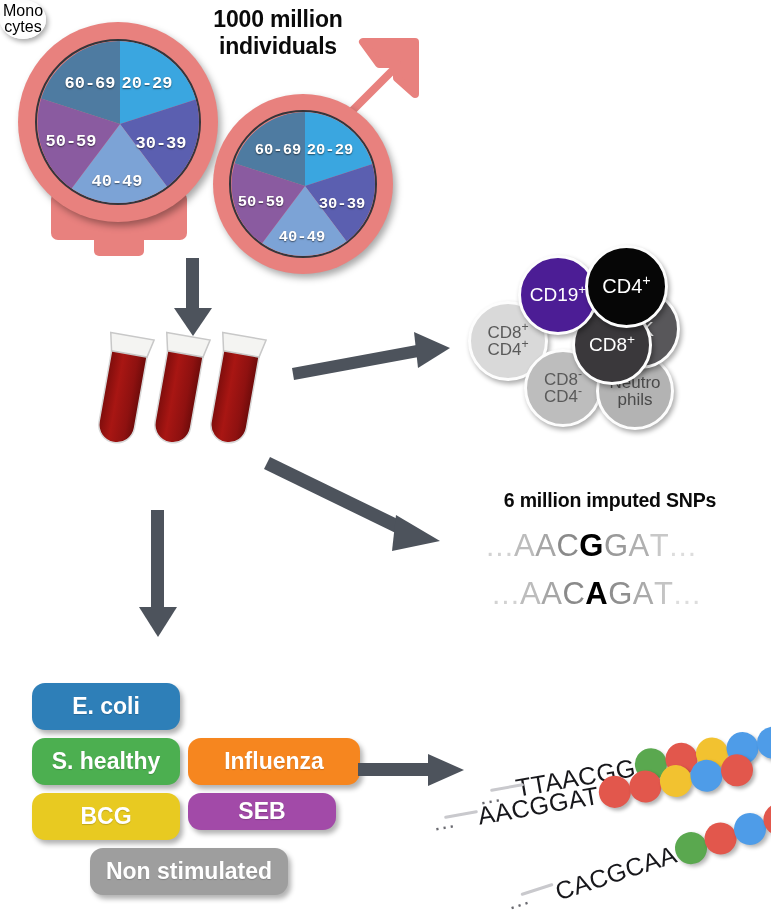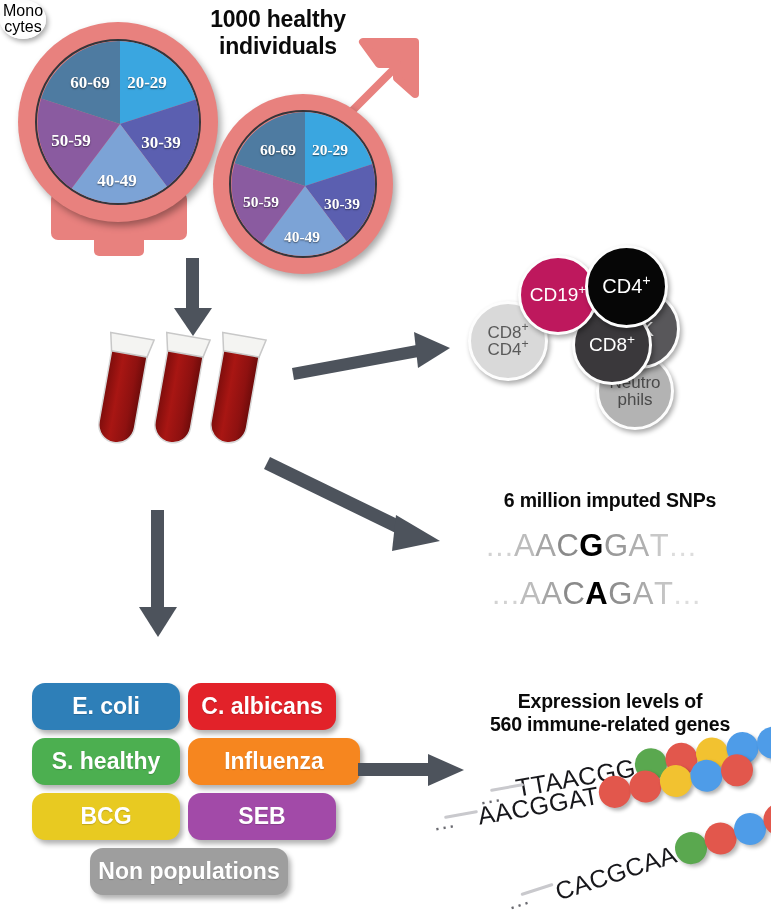--- a/index.html
+++ b/index.html
@@ -76,21 +76,21 @@
   }
   .pie-seg {
     position: absolute;
     left: 0; top: 0;
     width: 100%; height: 100%;
   }
   .pie-label {
     position: absolute;
     color: #ffffff;
     font-weight: bold;
-    font-family: Liberation Serif, serif;
+    font-family: Liberation Mono, monospace;
     text-shadow: 0 1px 1.5px rgba(0,0,0,0.55);
     white-space: nowrap;
     transform: translate(-50%, -50%);
   }
 
   
   .male-arrow {
     position: absolute;
     width: 86px; height: 86px;
   }
@@ -178,21 +178,21 @@
     height: 3px;
     background: #c9c9cd;
     border-radius: 2px;
   }
 </style>
 </head>
 <body>
 
 <div class="stage">
 
-  <div class="heading" id="title-individuals">1000 healthy
+  <div class="heading" id="title-individuals">1000 million
 individuals</div>
 
   <div class="gender-wrap" id="female-symbol" style="left:8px; top:14px; width:230px; height:230px;">
 
     <div class="sym-bar" style="left:86px; top:142px; width:50px; height:100px;"></div>
 
     <div class="sym-bar" style="left:43px; top:178px; width:136px; height:48px; border-radius:7px;"></div>
 
     <div class="sym-ring" style="left:10px; top:8px; width:200px; height:200px;"></div>
 
@@ -309,38 +309,41 @@
         <path d="M6 97 L44 97 L25 127 Z"></path>
       </g>
     </svg>
   </div>
 
 
   <div class="cell" style="left:468px; top:301px; width:80px; height:80px; background:#d9d9d9; color:#5a5a5a; font-size:17px;">
     <span>CD8<sup>+</sup><br>CD4<sup>+</sup></span>
   </div>
 
+  <div class="cell" style="left:524px; top:349px; width:78px; height:78px; background:#bdbdbd; color:#5a5a5a; font-size:17px;">
+    <span>CD8<sup>-</sup><br>CD4<sup>-</sup></span>
+  </div>
 
   <div class="cell" style="left:596px; top:352px; width:78px; height:78px; background:#b3b3b3; color:#4a4a4a; font-size:17px;">
     <span>Neutro<br>phils</span>
   </div>
 
   <div class="cell" style="left:600px; top:289px; width:80px; height:80px; background:#58575a; color:#ffffff; font-size:20px;">
     <span>NK</span>
   </div>
 
   <div class="cell" style="left" :="">
     <span>Mono<br>cytes</span>
   </div>
 
   <div class="cell" style="left:572px; top:305px; width:80px; height:80px; background:#3a383b; color:#ffffff; font-size:19px;">
     <span>CD8<sup>+</sup></span>
   </div>
 
-  <div class="cell" style="left:518px; top:255px; width:80px; height:80px; background:#be185d; color:#ffffff; font-size:19px;">
+  <div class="cell" style="left:518px; top:255px; width:80px; height:80px; background:#4c1d95; color:#ffffff; font-size:19px;">
     <span>CD19<sup>+</sup></span>
   </div>
 
   <div class="cell" style="left:585px; top:245px; width:83px; height:83px; background:#060606; color:#ffffff; font-size:20px;">
     <span>CD4<sup>+</sup></span>
   </div>
 
   <div class="heading" id="title-snps">6 million imputed SNPs</div>
 
   <div class="snp-block" style="left:486px; top:528px; width:260px; height:92px;">
@@ -362,41 +365,38 @@
       <span class="ch" style="color:#8a8a8a;">C</span>
       <span class="ch snp-hi">A</span>
       <span class="ch" style="color:#8f8f8f;">G</span>
       <span class="ch" style="color:#aaaaaa;">A</span>
       <span class="ch" style="color:#c4c4c4;">T</span>
       <span class="ch dots" style="color:#dddddd;">...</span>
     </div>
   </div>
 
   <div class="stim" style="left:32px; top:683px; width:148px; height:47px; background:#2e7fb8;">E. coli</div>
-  <div class="stim" style="left:188px; top:683px; width:148px; height:47px; background:#e22229;">C. albicans</div>
 
   <div class="stim" style="left:32px; top:738px; width:148px; height:47px; background:#4caf50;">S. healthy</div>
   <div class="stim" style="left:188px; top:738px; width:172px; height:47px; background:#f6861f;">Influenza</div>
 
   <div class="stim" style="left:32px; top:793px; width:148px; height:47px; background:#e8ca21;">BCG</div>
-  <div class="stim" style="left:188px; top:793px; width:148px; height:47px; background:#a24aa8;text-align:right;">SEB</div>
-
-  <div class="stim" style="left:90px; top:848px; width:198px; height:47px; background:#9e9e9e;">Non populations</div>
+  <div class="stim" style="left:188px; top:793px; width:148px; height:37px; background:#a24aa8;text-align:right;">SEB</div>
+
+  <div class="stim" style="left:90px; top:848px; width:198px; height:47px; background:#9e9e9e;">Non stimulated</div>
 
   <div class="arrow" style="left:358px; top:752px;">
     <svg width="110" height="40" viewBox="0 0 110 40">
       <g fill="#4d535c">
         <rect x="0" y="11" width="78" height="13"></rect>
         <path d="M70 2 L106 18 L70 34 Z"></path>
       </g>
     </svg>
   </div>
 
-  <div class="heading" id="title-expression">Expression levels of
-560 immune-related genes</div>
 
   <div class="strand" style="left:516px; top:772px; transform: rotate(-10deg);">
     <span class="strand-text">TTAACGG</span>
     <span class="beads">
       <span class="bead" style="background:#5aa84f;"></span>
       <span class="bead" style="background:#e2574c;"></span>
       <span class="bead" style="background:#f2c230;"></span>
       <span class="bead" style="background:#4e9ce8;"></span>
       <span class="bead" style="background:#4e9ce8;"></span>
     </span>

